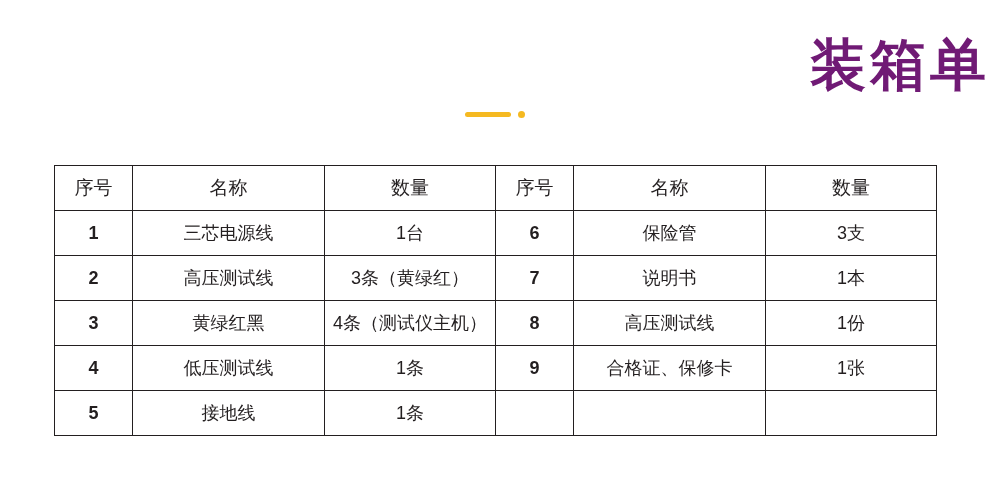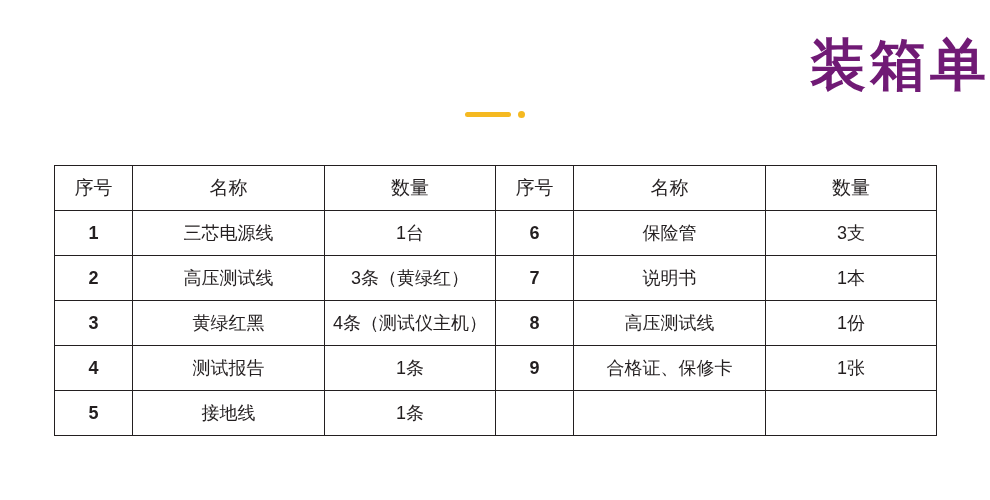--- a/index.html
+++ b/index.html
@@ -137,21 +137,21 @@
         <tr>
           <td class="idx">3</td>
           <td>黄绿红黑</td>
           <td>4条（测试仪主机）</td>
           <td class="idx">8</td>
           <td>高压测试线</td>
           <td>1份</td>
         </tr>
         <tr>
           <td class="idx">4</td>
-          <td>测试报告</td>
+          <td>低压测试线</td>
           <td>1条</td>
           <td class="idx">9</td>
           <td>合格证、保修卡</td>
           <td>1张</td>
         </tr>
         <tr>
           <td class="idx">5</td>
           <td>接地线</td>
           <td>1条</td>
           <td class="idx empty-cell"></td>

